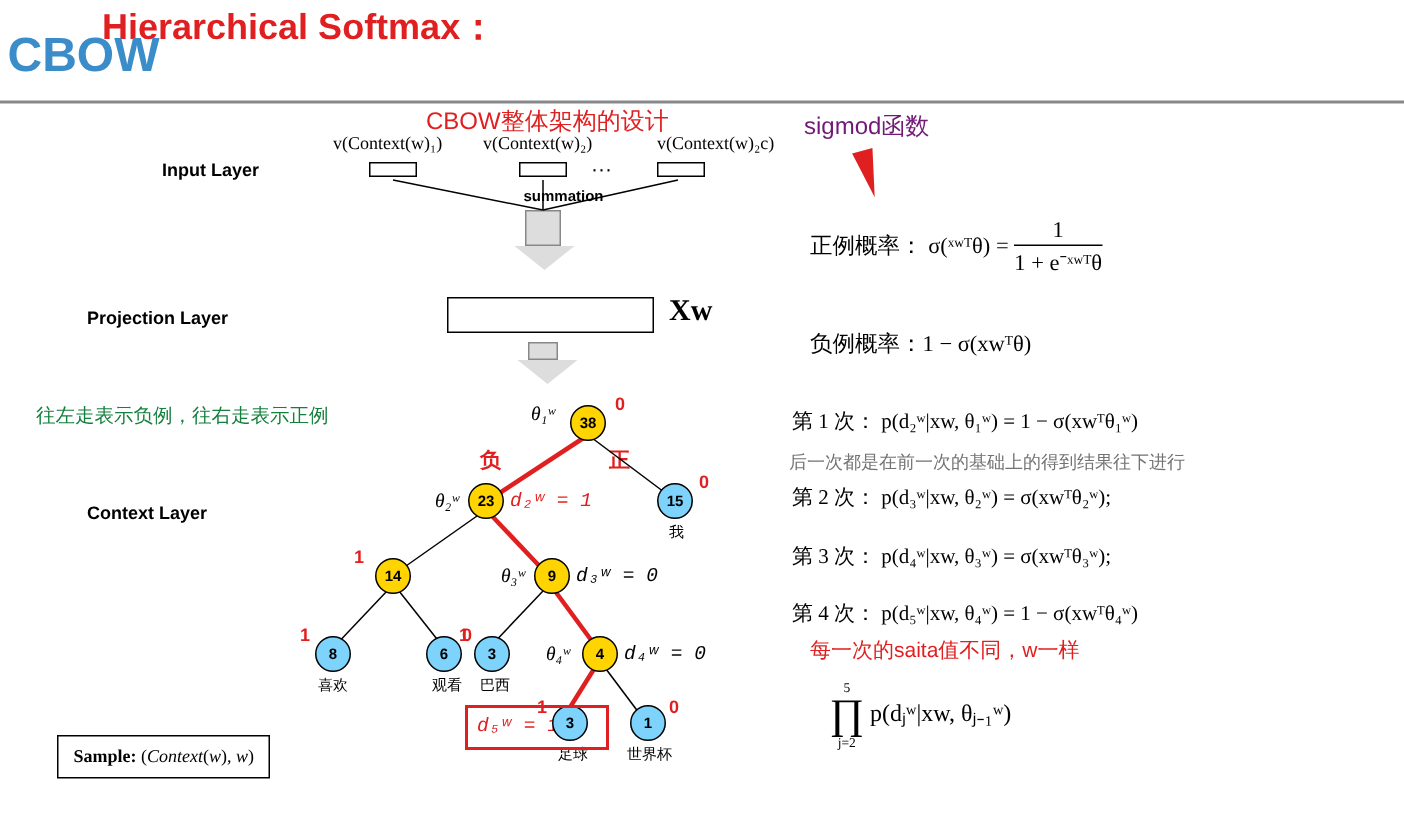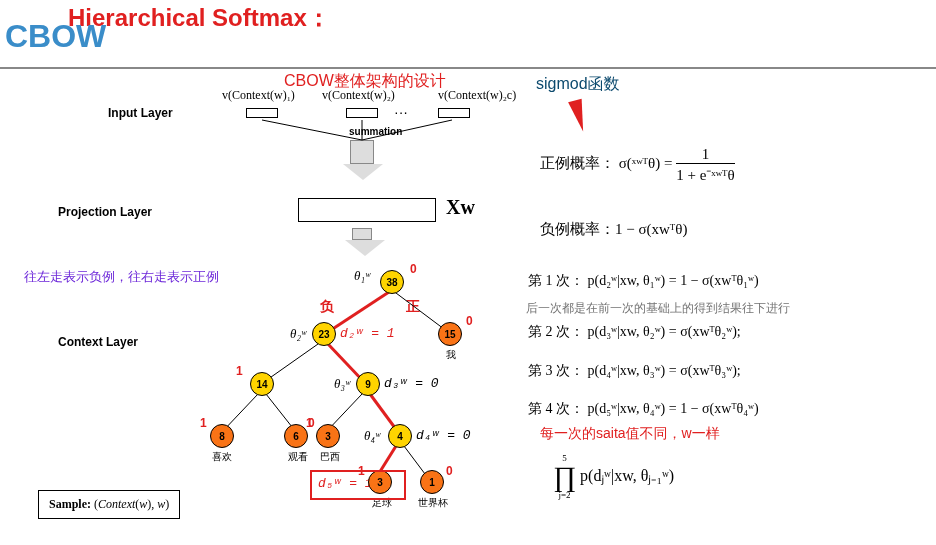--- a/index.html
+++ b/index.html
@@ -1,45 +1,45 @@
 <!DOCTYPE html>
 <html><head>
 <meta charset="utf-8">
 <style>
   * { box-sizing: border-box; margin: 0; padding: 0; }
   body { width: 936px; height: 545px; font-family: "Microsoft YaHei", Arial, sans-serif; position: relative; background: #fff; overflow: hidden; }
   .header-title { position: absolute; top: 2px; left: 68px; font-size: 24px; font-weight: bold; color: #e02020; }
   .header-title2 { position: absolute; top: 18px; left: 5px; font-size: 32px; font-weight: bold; color: #3a8dc9; }
   .hr { position: absolute; top: 67px; left: 0; width: 936px; height: 2px; background: #888; }
   .subtitle { position: absolute; top: 71px; left: 284px; font-size: 16px; color: #e02020; }
-  .sigmod { position: absolute; top: 74px; left: 536px; font-size: 16px; color: #0c4a6e; }
+  .sigmod { position: absolute; top: 74px; left: 536px; font-size: 16px; color: #701a75; }
   .arrow-red { position: absolute; top: 100px; left: 572px; width: 0; height: 0; border-left: 7px solid transparent; border-right: 7px solid transparent; border-top: 32px solid #e02020; transform: rotate(-15deg); }
   .input-label { position: absolute; top: 106px; left: 72px; font-size: 12px; font-weight: bold; margin-left: 36px; }
   .proj-label { position: absolute; top: 205px; left: 58px; font-size: 12px; font-weight: bold; }
   .out-label { position: absolute; top: 335px; left: 58px; font-size: 12px; font-weight: bold; }
   .ctx { position: absolute; top: 88px; font-size: 12px; font-family: serif; }
   .ctx1 { left: 222px; }
   .ctx2 { left: 322px; }
   .ctx3 { left: 410px; margin-left: 28px; }
   .box { position: absolute; background: #fff; border: 1px solid #000; }
   .b1 { top: 108px; left: 246px; width: 32px; height: 10px; }
   .b2 { top: 108px; left: 346px; width: 32px; height: 10px; }
   .b3 { top: 108px; left: 438px; width: 32px; height: 10px; }
   .dots { position: absolute; top: 104px; left: 394px; font-size: 14px; }
   .sum { position: absolute; top: 126px; left: 349px; font-size: 10px; font-weight: bold; }
   .arrow-dn { position: absolute; background: #ddd; border: 1px solid #888; }
   .ad1 { top: 140px; left: 350px; width: 24px; height: 24px; }
   .ad1::after, .ad2::after { content: ''; position: absolute; bottom: -17px; left: -8px; width: 0; height: 0; border-left: 20px solid transparent; border-right: 20px solid transparent; border-top: 16px solid #ddd; }
   .projbox { position: absolute; top: 198px; left: 298px; width: 138px; height: 24px; border: 1.5px solid #000; background: #fff; }
   .xw { position: absolute; top: 196px; left: 446px; font-size: 20px; font-weight: bold; font-family: serif; }
   .ad2 { top: 228px; left: 352px; width: 20px; height: 12px; }
-  .note-left { position: absolute; top: 268px; left: 24px; font-size: 13px; color: #6d28d9; }
+  .note-left { position: absolute; top: 268px; left: 24px; font-size: 13px; color: #15803d; }
   .node { position: absolute; width: 24px; height: 24px; border: 1.5px solid #000; border-radius: 50%; display: flex; align-items: center; justify-content: center; font-size: 10px; font-weight: bold; }
   .yellow { background: #ffd400; }
-  .white { background: #f97316; }
+  .white { background: #7dd3fc; }
   .red-one { position: absolute; color: #e02020; font-weight: bold; font-size: 12px; }
   .theta { position: absolute; font-size: 13px; font-style: italic; font-family: serif; }
   .dval { position: absolute; font-size: 13px; font-style: italic; font-family: Liberation Mono, monospace; }
   .red-dval { color: #e02020; }
   .nlabel { position: absolute; font-size: 10px; }
   svg.lines { position: absolute; top: 0; left: 0; }
   .neg-pos { position: absolute; font-size: 14px; color: #e02020; font-weight: bold; }
   .sample-box { position: absolute; top: 490px; left: 38px; border: 1.5px solid #000; padding: 6px 10px; font-size: 12px; font-family: serif; }
   .redbox { position: absolute; top: 470px; left: 310px; width: 96px; height: 30px; border: 2px solid #e02020; }
   .formula { position: absolute; font-size: 15px; font-family: serif; }

